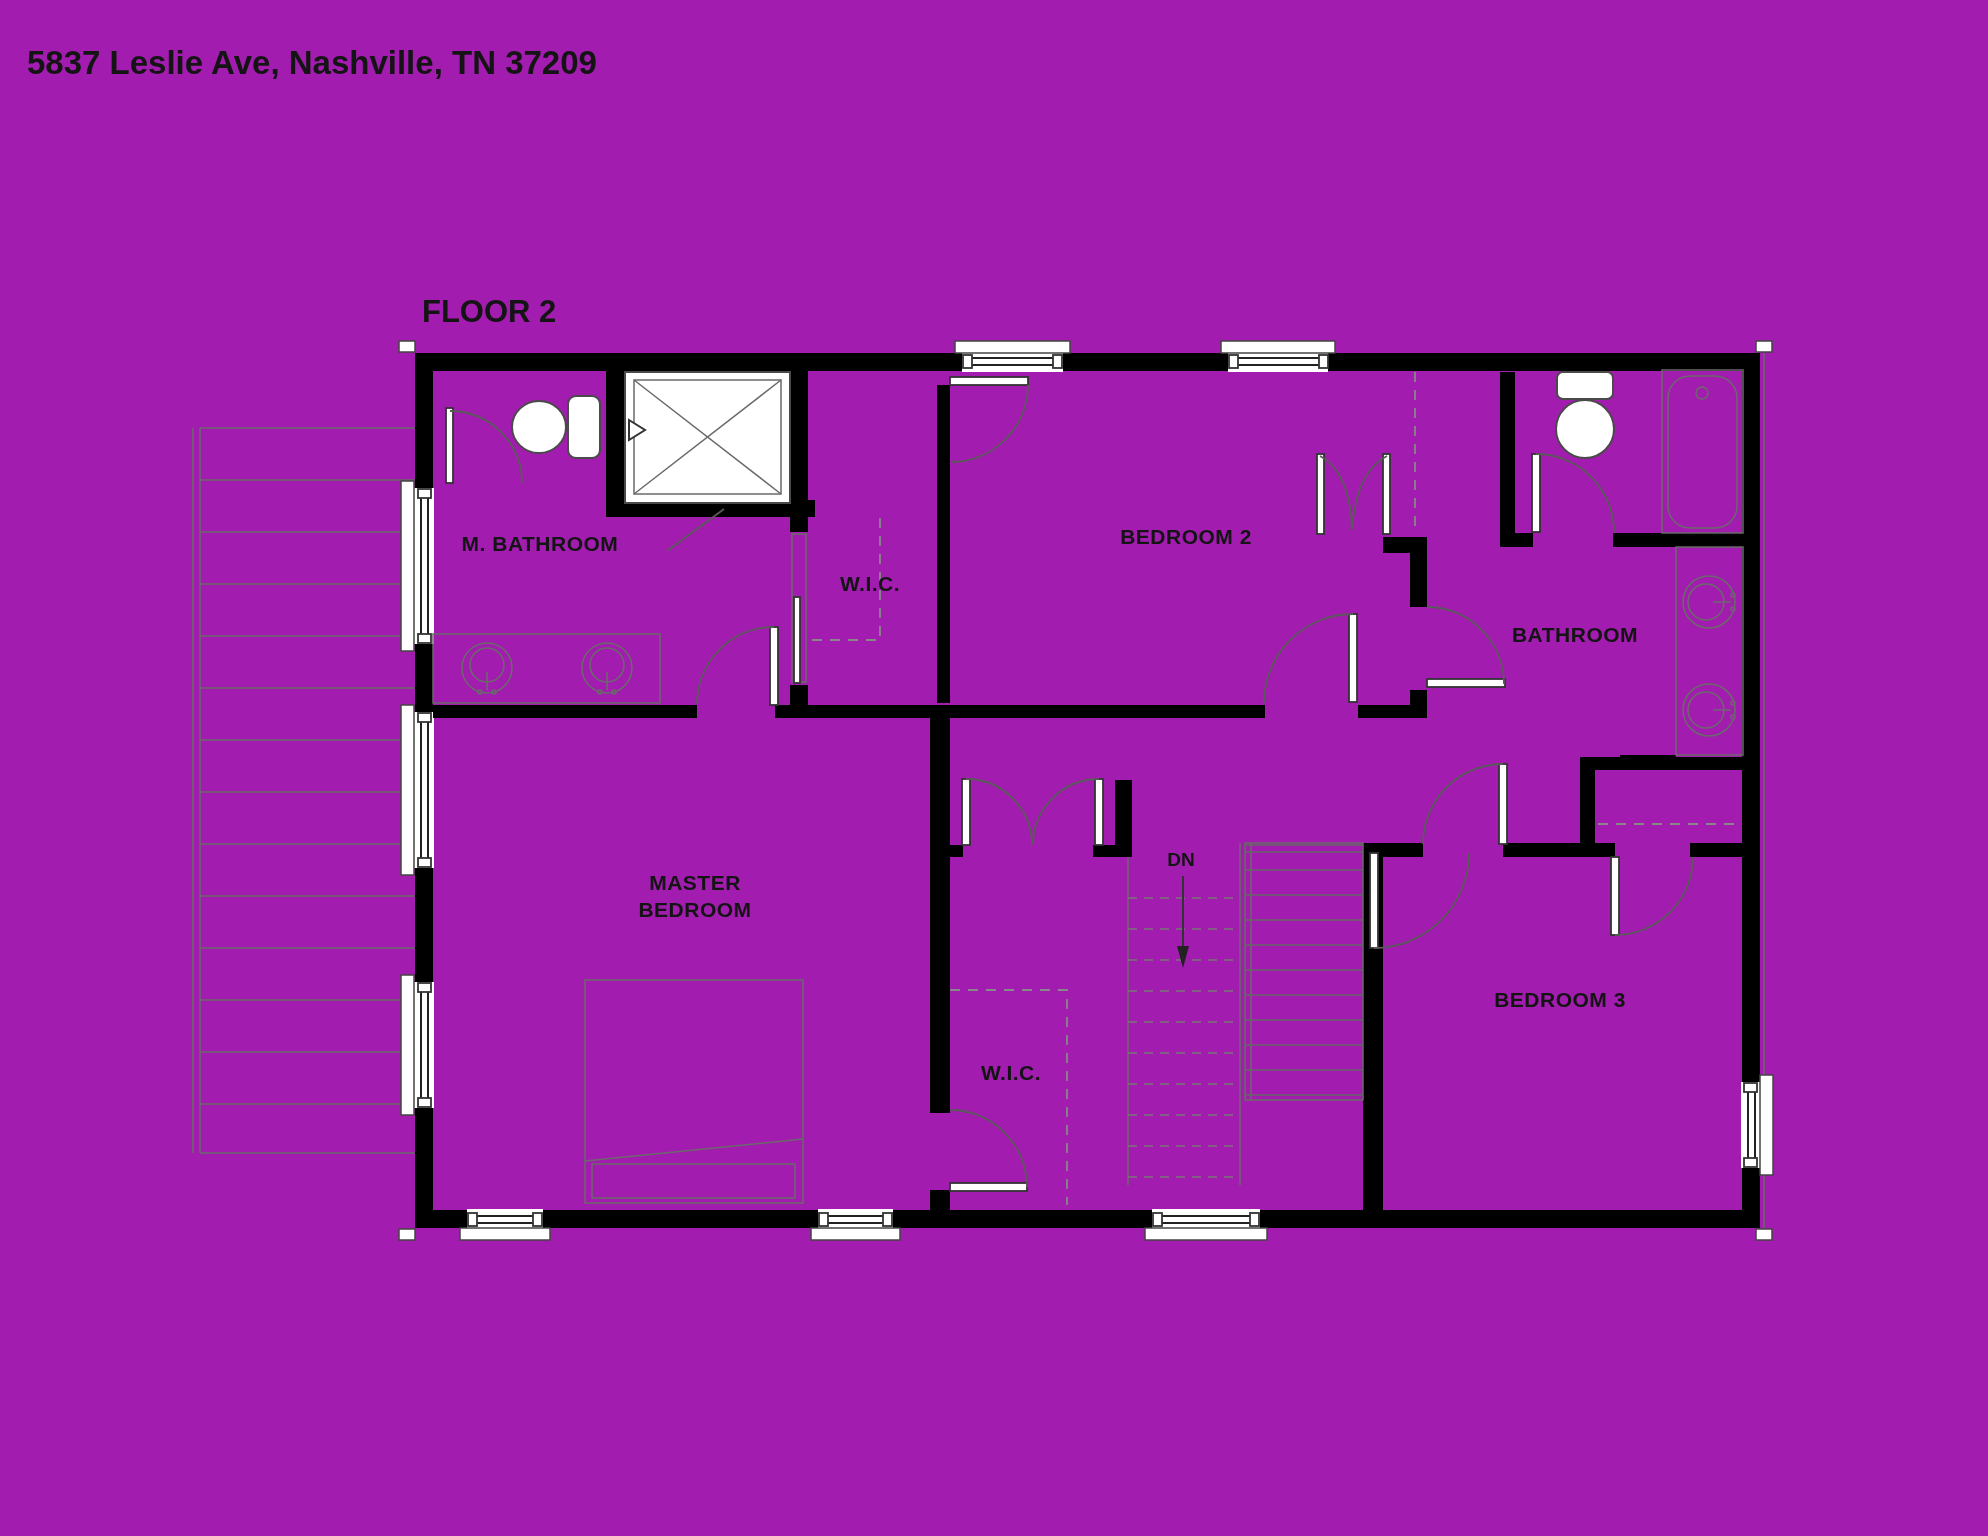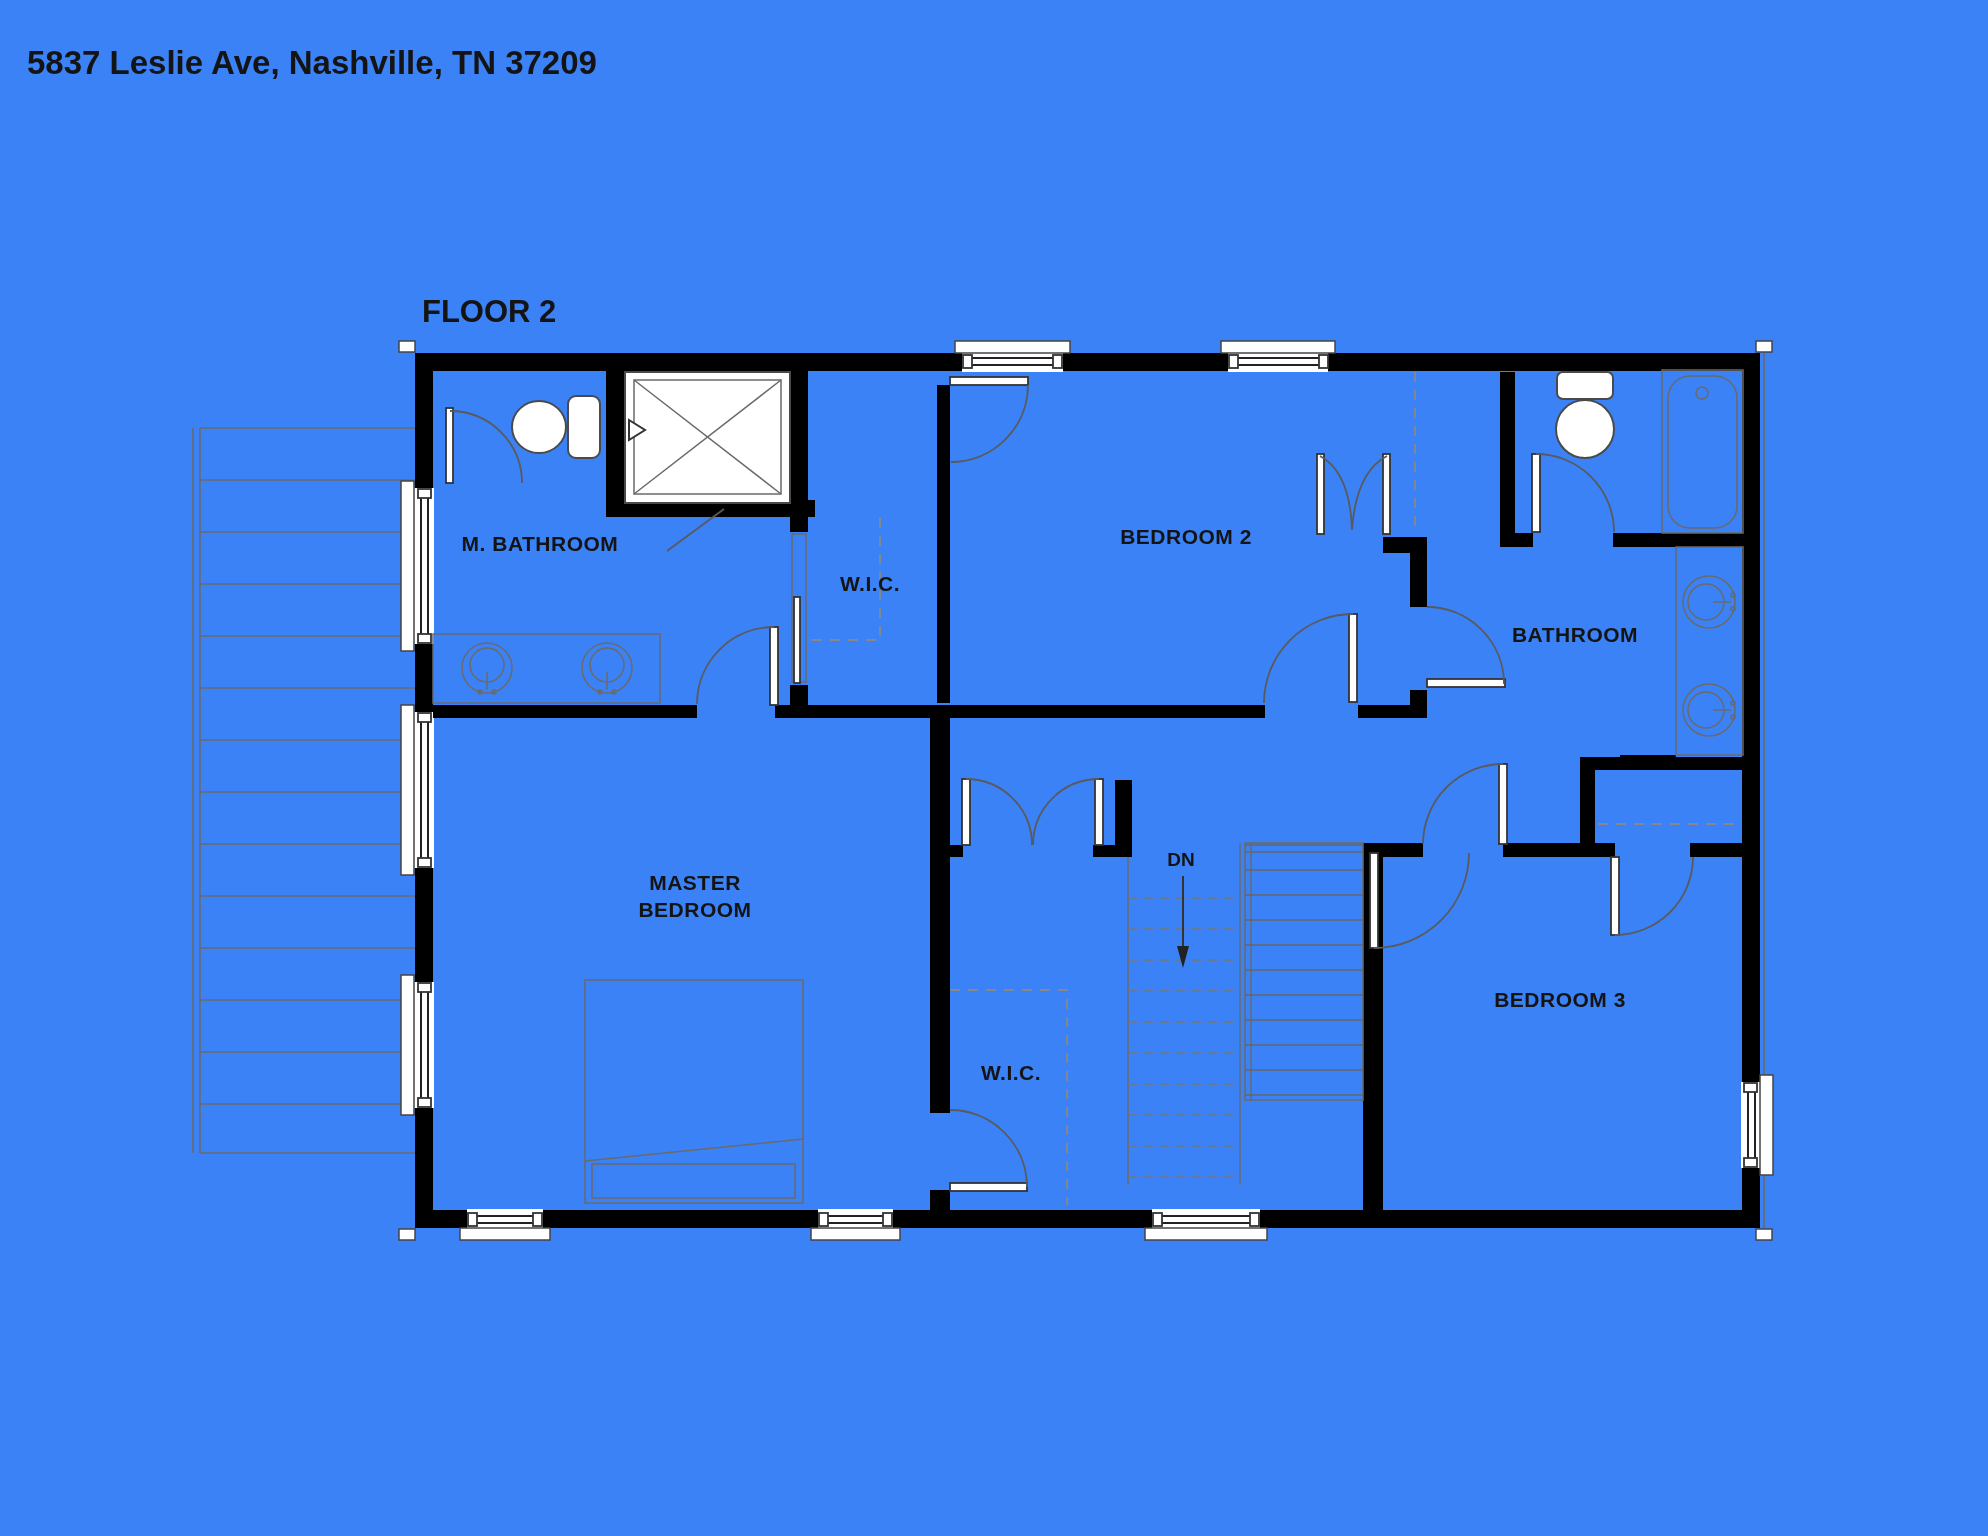--- a/index.html
+++ b/index.html
@@ -1,16 +1,16 @@
 <!DOCTYPE html>
 <html><head>
 <meta charset="utf-8">
 <style>
   html,body{margin:0;padding:0;background:#ffffff;}
-  .stage{width:1988px;height:1536px;background:#3b82f6;position:relative;}
+  .stage{width:1988px;height:1536px;background:#a21caf;position:relative;}
   svg{display:block;font-family:"Liberation Sans",sans-serif;}
   .wall{fill:#000000;stroke:none;}
   .thin-light{fill:none;stroke:#6a6a6a;stroke-width:1.6;}
   .fix{fill:#ffffff;stroke:#4a4a4a;stroke-width:2;}
   .fix-light{fill:none;stroke:#6a6a6a;stroke-width:1.5;}
   .swing{fill:none;stroke:#5a5a5a;stroke-width:1.8;}
   .leaf{fill:#ffffff;stroke:#333333;stroke-width:1.8;}
   .dash{fill:none;stroke:#888888;stroke-width:1.8;stroke-dasharray:10 8;}
   .tread{stroke:#666666;stroke-width:1.6;}
   .tread-dash{stroke:#777777;stroke-width:1.6;stroke-dasharray:9 7;}

